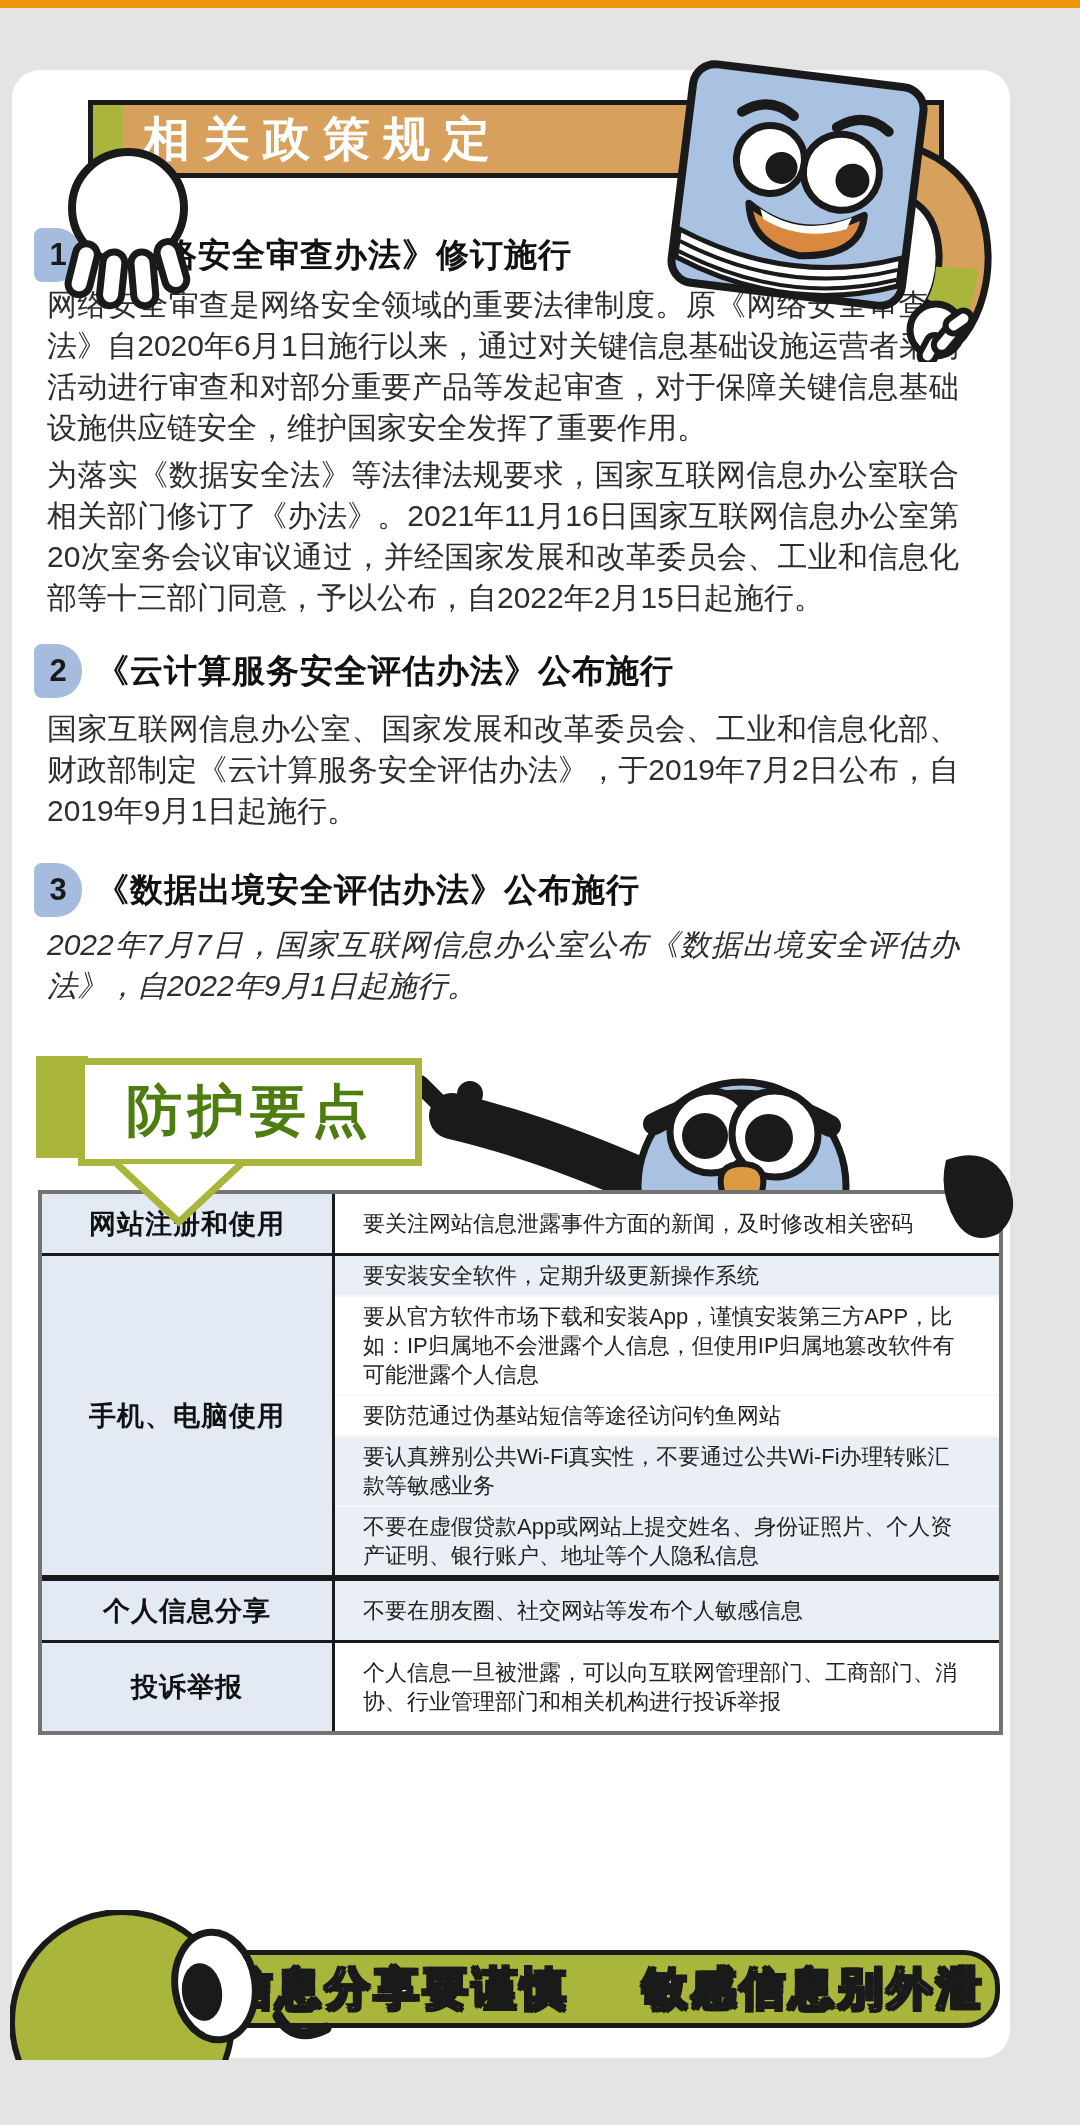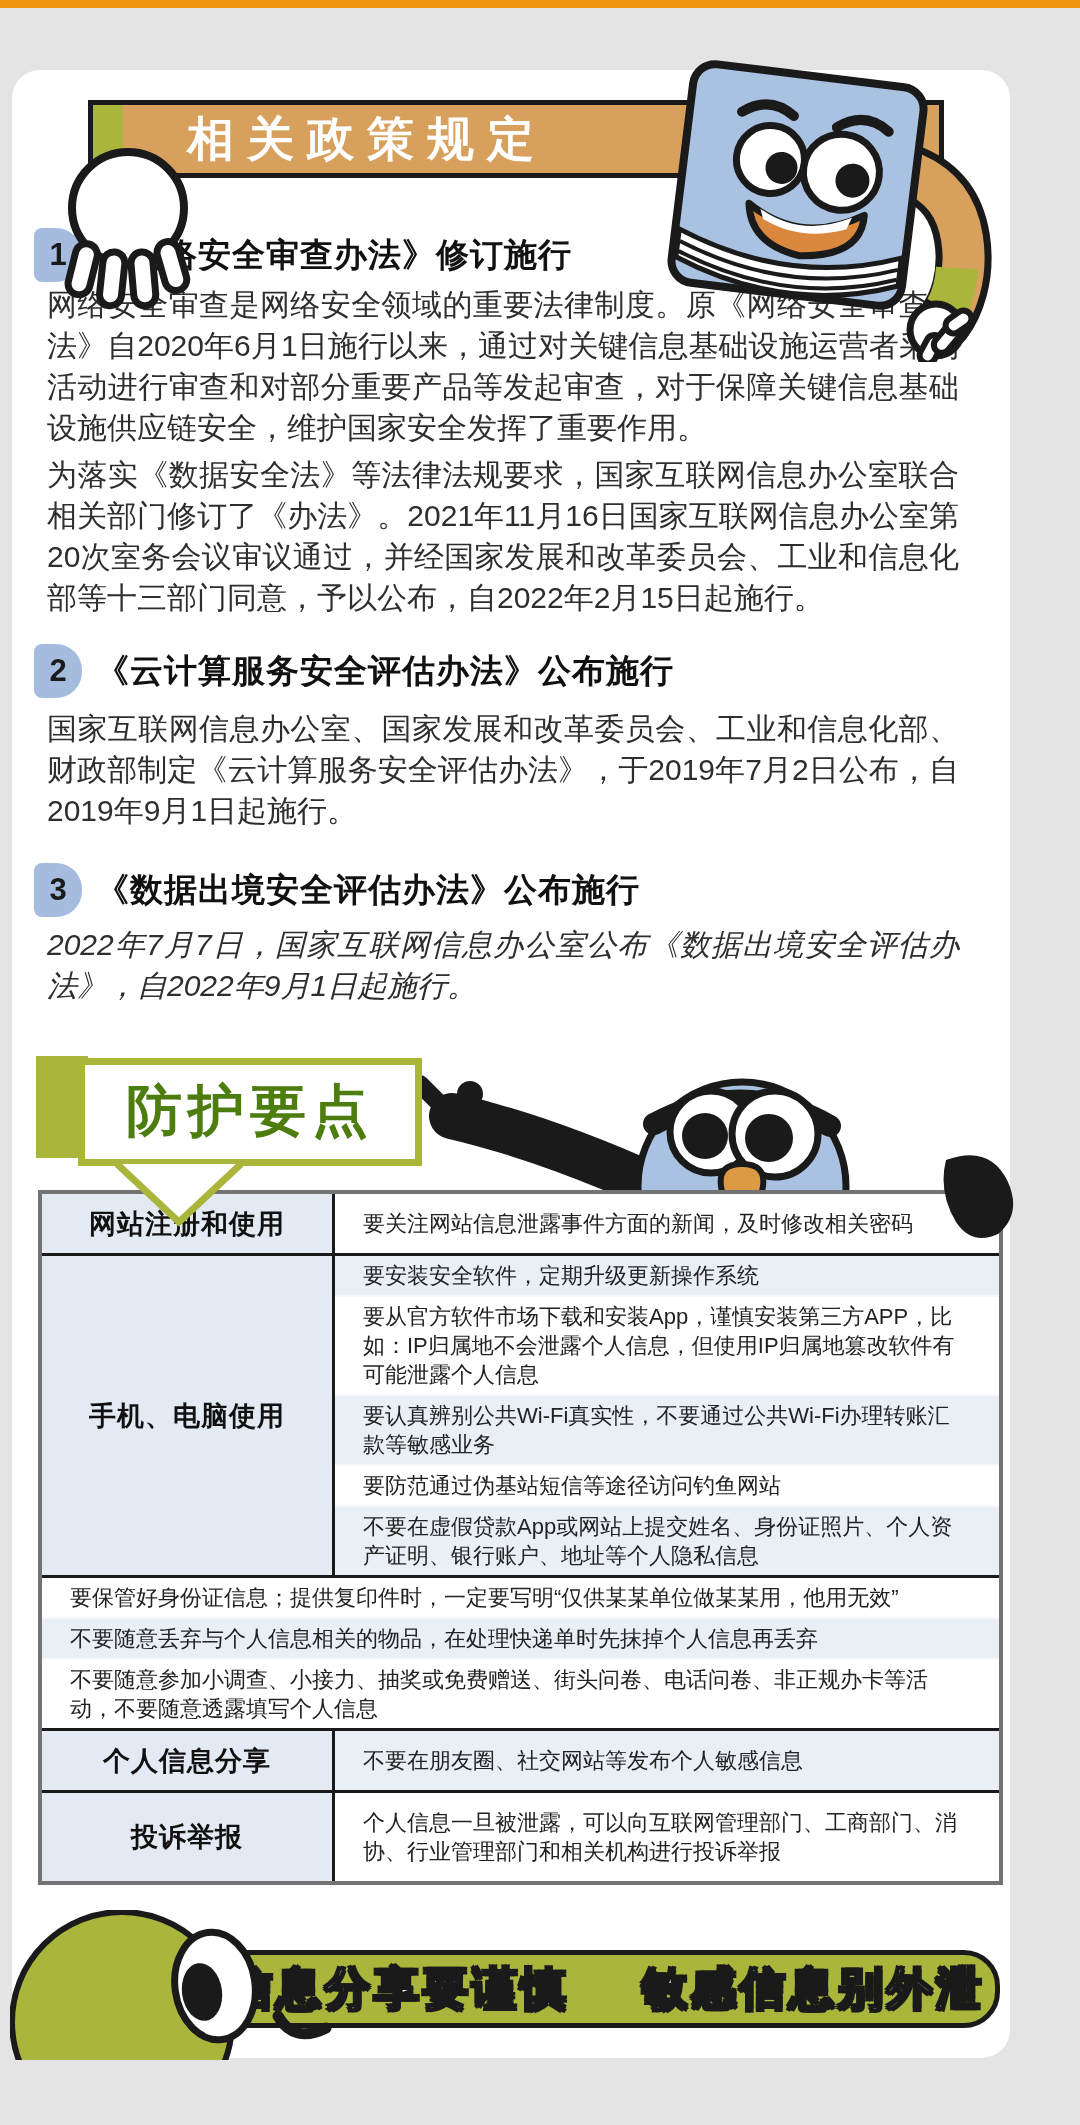--- a/index.html
+++ b/index.html
@@ -6,21 +6,21 @@
   .canvas{position:relative;width:1080px;height:2125px;background:#e4e4e5;overflow:hidden;
           font-family:"Liberation Sans","DejaVu Sans",sans-serif;}
   .topbar{position:absolute;left:0;top:0;width:1080px;height:8px;background:#F0930D;}
   .card{position:absolute;left:12px;top:70px;width:998px;height:1988px;background:#ffffff;border-radius:28px;}
 
   
   .banner{position:absolute;left:76px;top:30px;width:856px;height:78px;border:5px solid #1a1a1a;
           display:flex;box-sizing:border-box;background:#D7A05C;}
   .banner-green{width:30px;background:#A9B53B;flex:none;}
   .banner-main{flex:1;display:flex;align-items:center;}
-  .banner-title{color:#ffffff;font-size:47px;font-weight:bold;letter-spacing:13px;padding-left:64px;white-space:nowrap;}
+  .banner-title{color:#ffffff;font-size:47px;font-weight:bold;letter-spacing:13px;padding-left:20px;white-space:nowrap;}
   .hand{position:absolute;left:26px;top:58px;z-index:6;}
   .figure-top{position:absolute;left:588px;top:-12px;z-index:5;}
 
   
   .sec-head{position:absolute;left:22px;display:flex;align-items:center;gap:14px;}
   .badge{width:48px;height:54px;background:#A6BCDF;border-radius:8px 26px 26px 8px;
          display:flex;align-items:center;justify-content:center;
          font-size:31px;font-weight:bold;color:#1a1a1a;flex:none;}
   .sec-title{font-size:33px;font-weight:bold;color:#111111;letter-spacing:1px;}
   .body{position:absolute;left:35px;width:912px;margin:0;font-size:30px;line-height:41px;color:#2e2e2e;
@@ -164,31 +164,26 @@
         <div class="clabel">网站注册和使用</div>
         <div class="citems">
           <div class="item pad">要关注网站信息泄露事件方面的新闻，及时修改相关密码</div>
         </div>
       </div>
       <div class="crow">
         <div class="clabel">手机、电脑使用</div>
         <div class="citems">
           <div class="item alt">要安装安全软件，定期升级更新操作系统</div>
           <div class="item">要从官方软件市场下载和安装App，谨慎安装第三方APP，比如：IP归属地不会泄露个人信息，但使用IP归属地篡改软件有可能泄露个人信息</div>
+          <div class="item">要防范通过伪基站短信等途径访问钓鱼网站</div>
           <div class="item alt">要认真辨别公共Wi-Fi真实性，不要通过公共Wi-Fi办理转账汇款等敏感业务</div>
-          <div class="item">要防范通过伪基站短信等途径访问钓鱼网站</div>
           <div class="item alt">不要在虚假贷款App或网站上提交姓名、身份证照片、个人资产证明、银行账户、地址等个人隐私信息</div>
         </div>
       </div>
       <div class="crow">
-        <div class="citems">
-          <div class="item">要保管好身份证信息；提供复印件时，一定要写明“仅供某某单位做某某用，他用无效”</div>
-          <div class="item alt">不要随意丢弃与个人信息相关的物品，在处理快递单时先抹掉个人信息再丢弃</div>
-          <div class="item">不要随意参加小调查、小接力、抽奖或免费赠送、街头问卷、电话问卷、非正规办卡等活动，不要随意透露填写个人信息</div>
-        </div>
       </div>
       <div class="crow">
         <div class="clabel">个人信息分享</div>
         <div class="citems">
           <div class="item alt pad">不要在朋友圈、社交网站等发布个人敏感信息</div>
         </div>
       </div>
       <div class="crow">
         <div class="clabel">投诉举报</div>
         <div class="citems">

